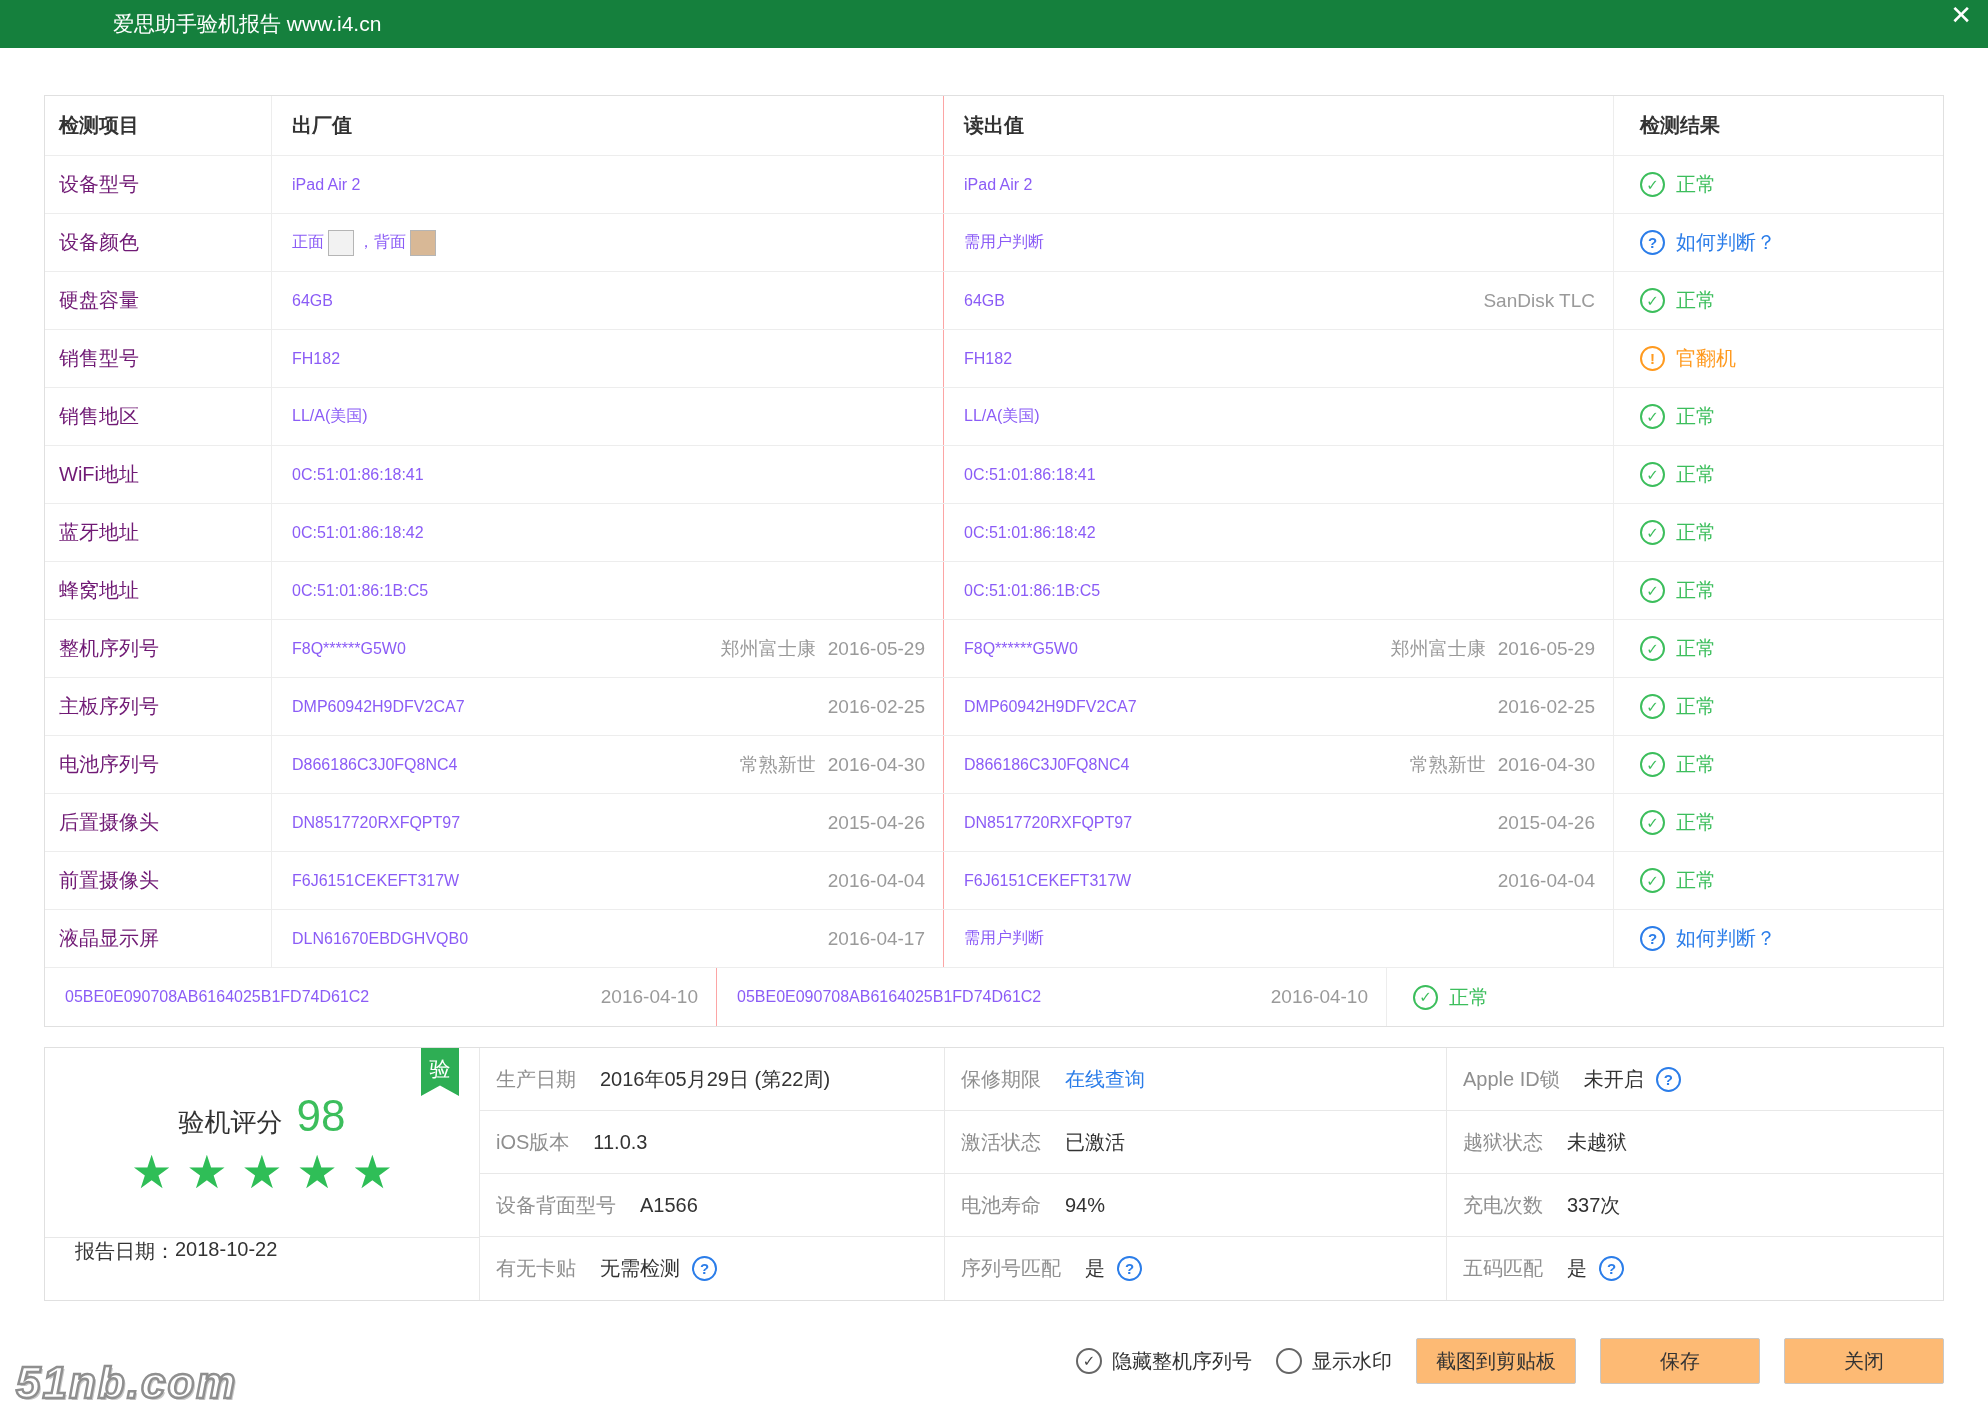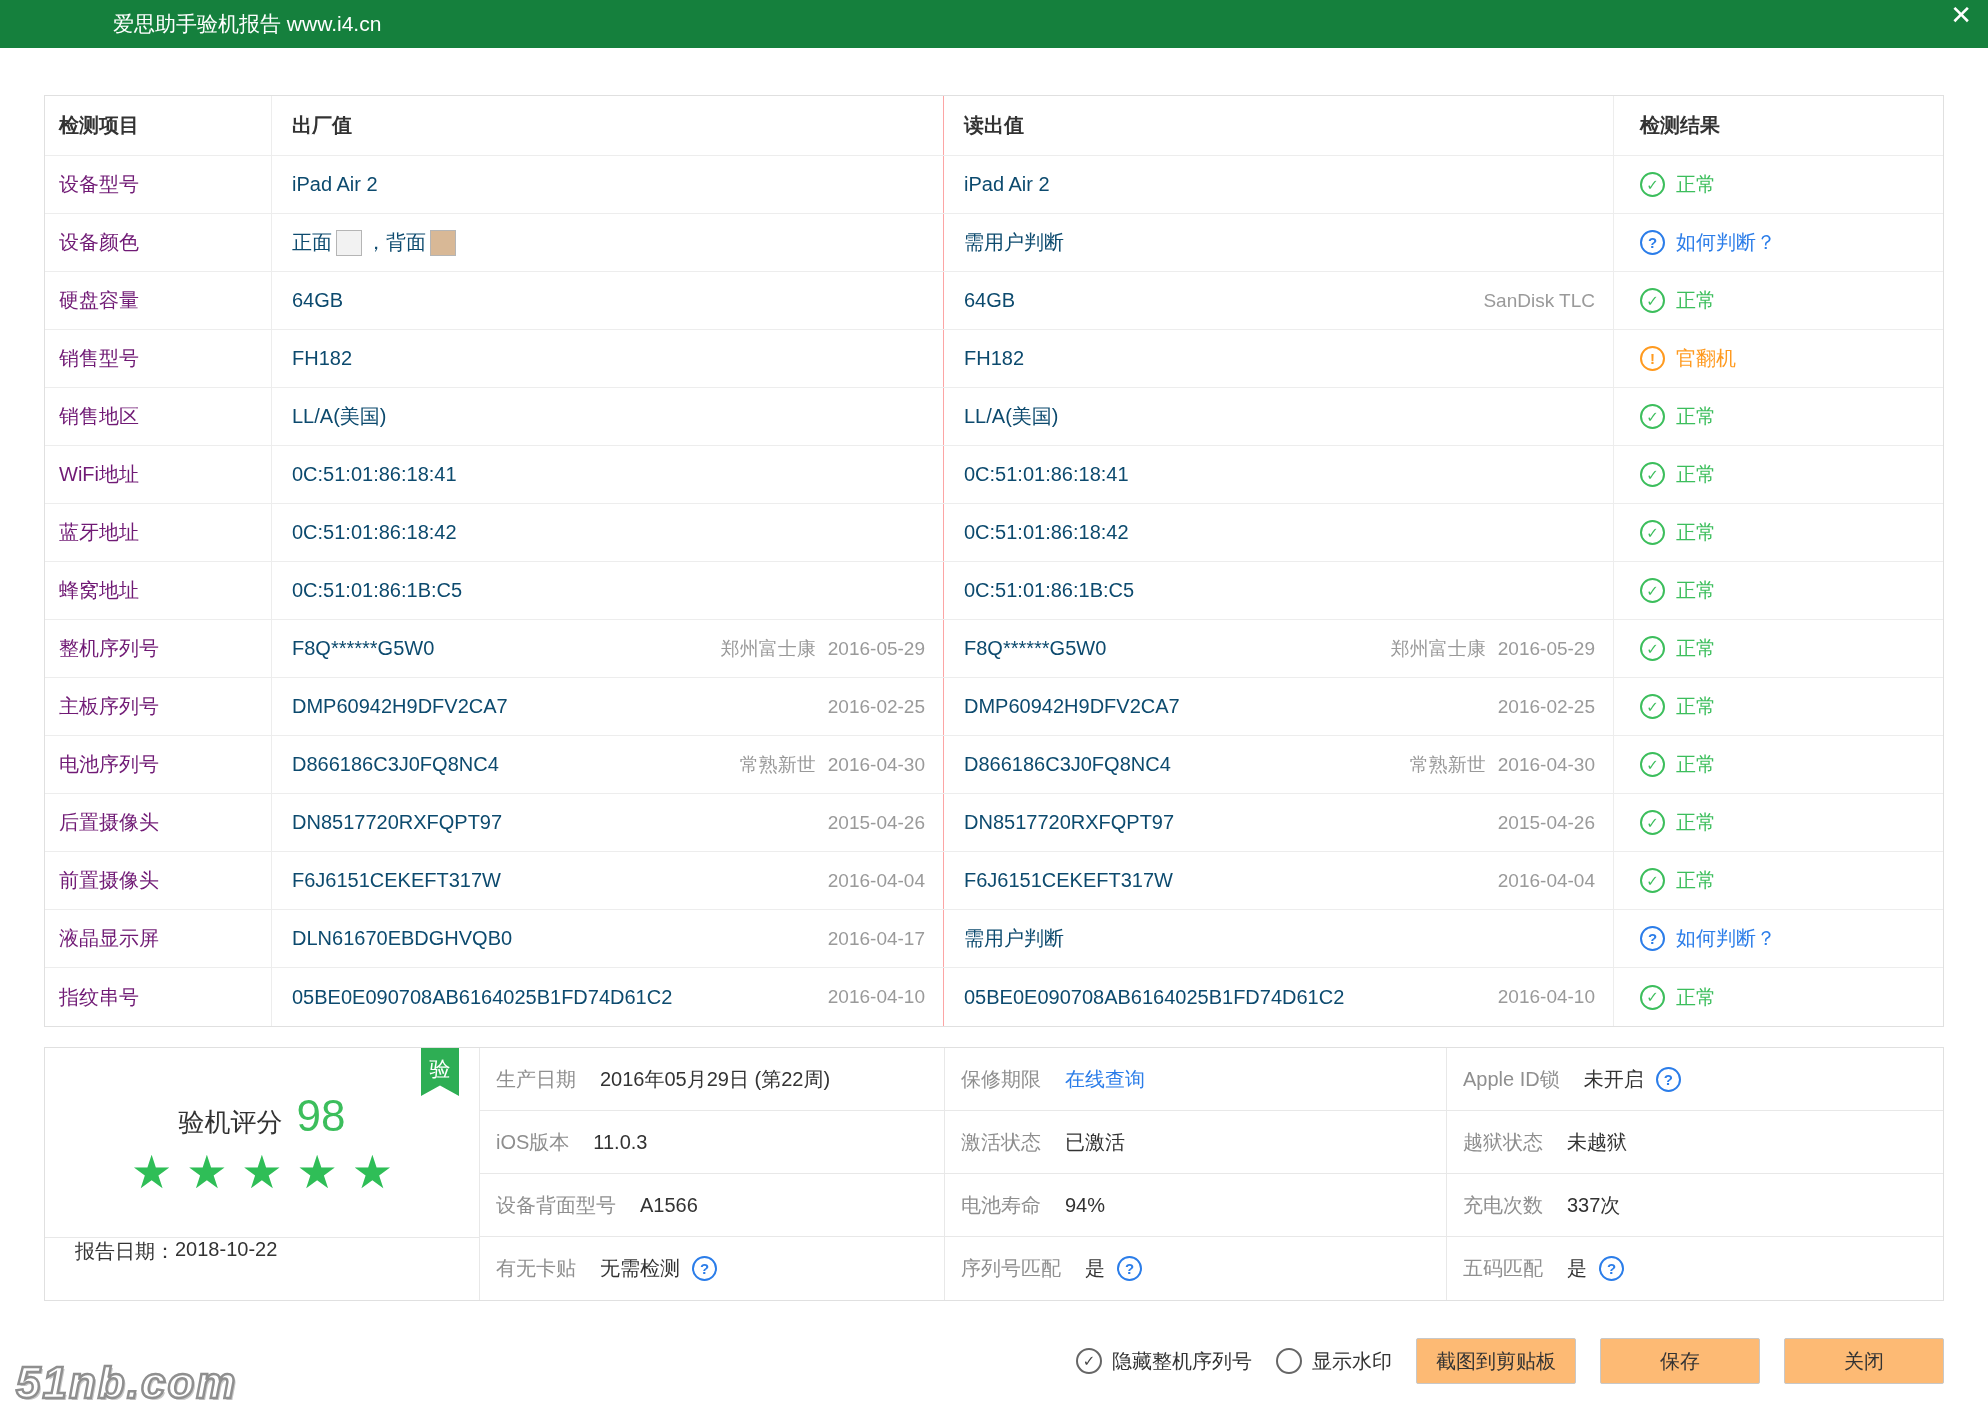--- a/index.html
+++ b/index.html
@@ -15,21 +15,21 @@
   .vtable { margin:47px 44px 0 44px; border:1px solid #e0e0e0; }
   .tr { display:flex; height:58px; border-bottom:1px solid #ededed; background:#fff; }
   .tr:last-child { border-bottom:none; }
   .tr.thead { height:60px; }
   .td { display:flex; align-items:center; height:100%; }
   .c1 { width:227px; padding-left:14px; border-right:1px solid #ededed; color:#701a75; font-size:20px; }
   .c2 { width:672px; padding:0 18px 0 20px; border-right:1px solid #fca5a5; }
   .c3 { width:670px; padding:0 18px 0 20px; border-right:1px solid #ededed; }
   .c4 { flex:1; padding-left:26px; }
   .th { font-weight:bold; color:#333; font-size:20px; }
-  .val { color:#0c4a6e; font-size:20px; white-space:nowrap; }
+  .val { color:#8b5cf6; font-size:16px; white-space:nowrap; }
   .note { margin-left:auto; color:#9a9a9a; font-size:19px; white-space:nowrap; }
   .date { margin-left:12px; color:#9a9a9a; font-size:19px; white-space:nowrap; }
 
   .swatch { width:26px; height:26px; border:1px solid #b5b5b5; display:inline-block; margin:0 4px; }
   .swatch-front { background:#f2f2f2; }
   .swatch-back { background:#d8b896; }
 
   .cicon { width:25px; height:25px; border-radius:50%; display:flex; align-items:center; justify-content:center; font-size:15px; font-weight:bold; margin-right:11px; flex:none; }
   .cicon.ok { border:2px solid #3CBE5C; color:#3CBE5C; }
   .cicon.ok::before { content:"✓"; }
@@ -311,21 +311,20 @@
       <div class="td c3">
           <span class="val">需用户判断</span>
         </div>
       <div class="td c4">
           <span class="cicon help"></span>
           <span class="rtext help">如何判断？</span>
         </div>
     </div>
 
     <div class="tr">
-      <div class="td c1">指纹串号</div>
       <div class="td c2">
           <span class="val">05BE0E090708AB6164025B1FD74D61C2</span>
           <span class="note"></span>
           <span class="date">2016-04-10</span>
         </div>
       <div class="td c3">
           <span class="val">05BE0E090708AB6164025B1FD74D61C2</span>
           <span class="note"></span>
           <span class="date">2016-04-10</span>
         </div>

